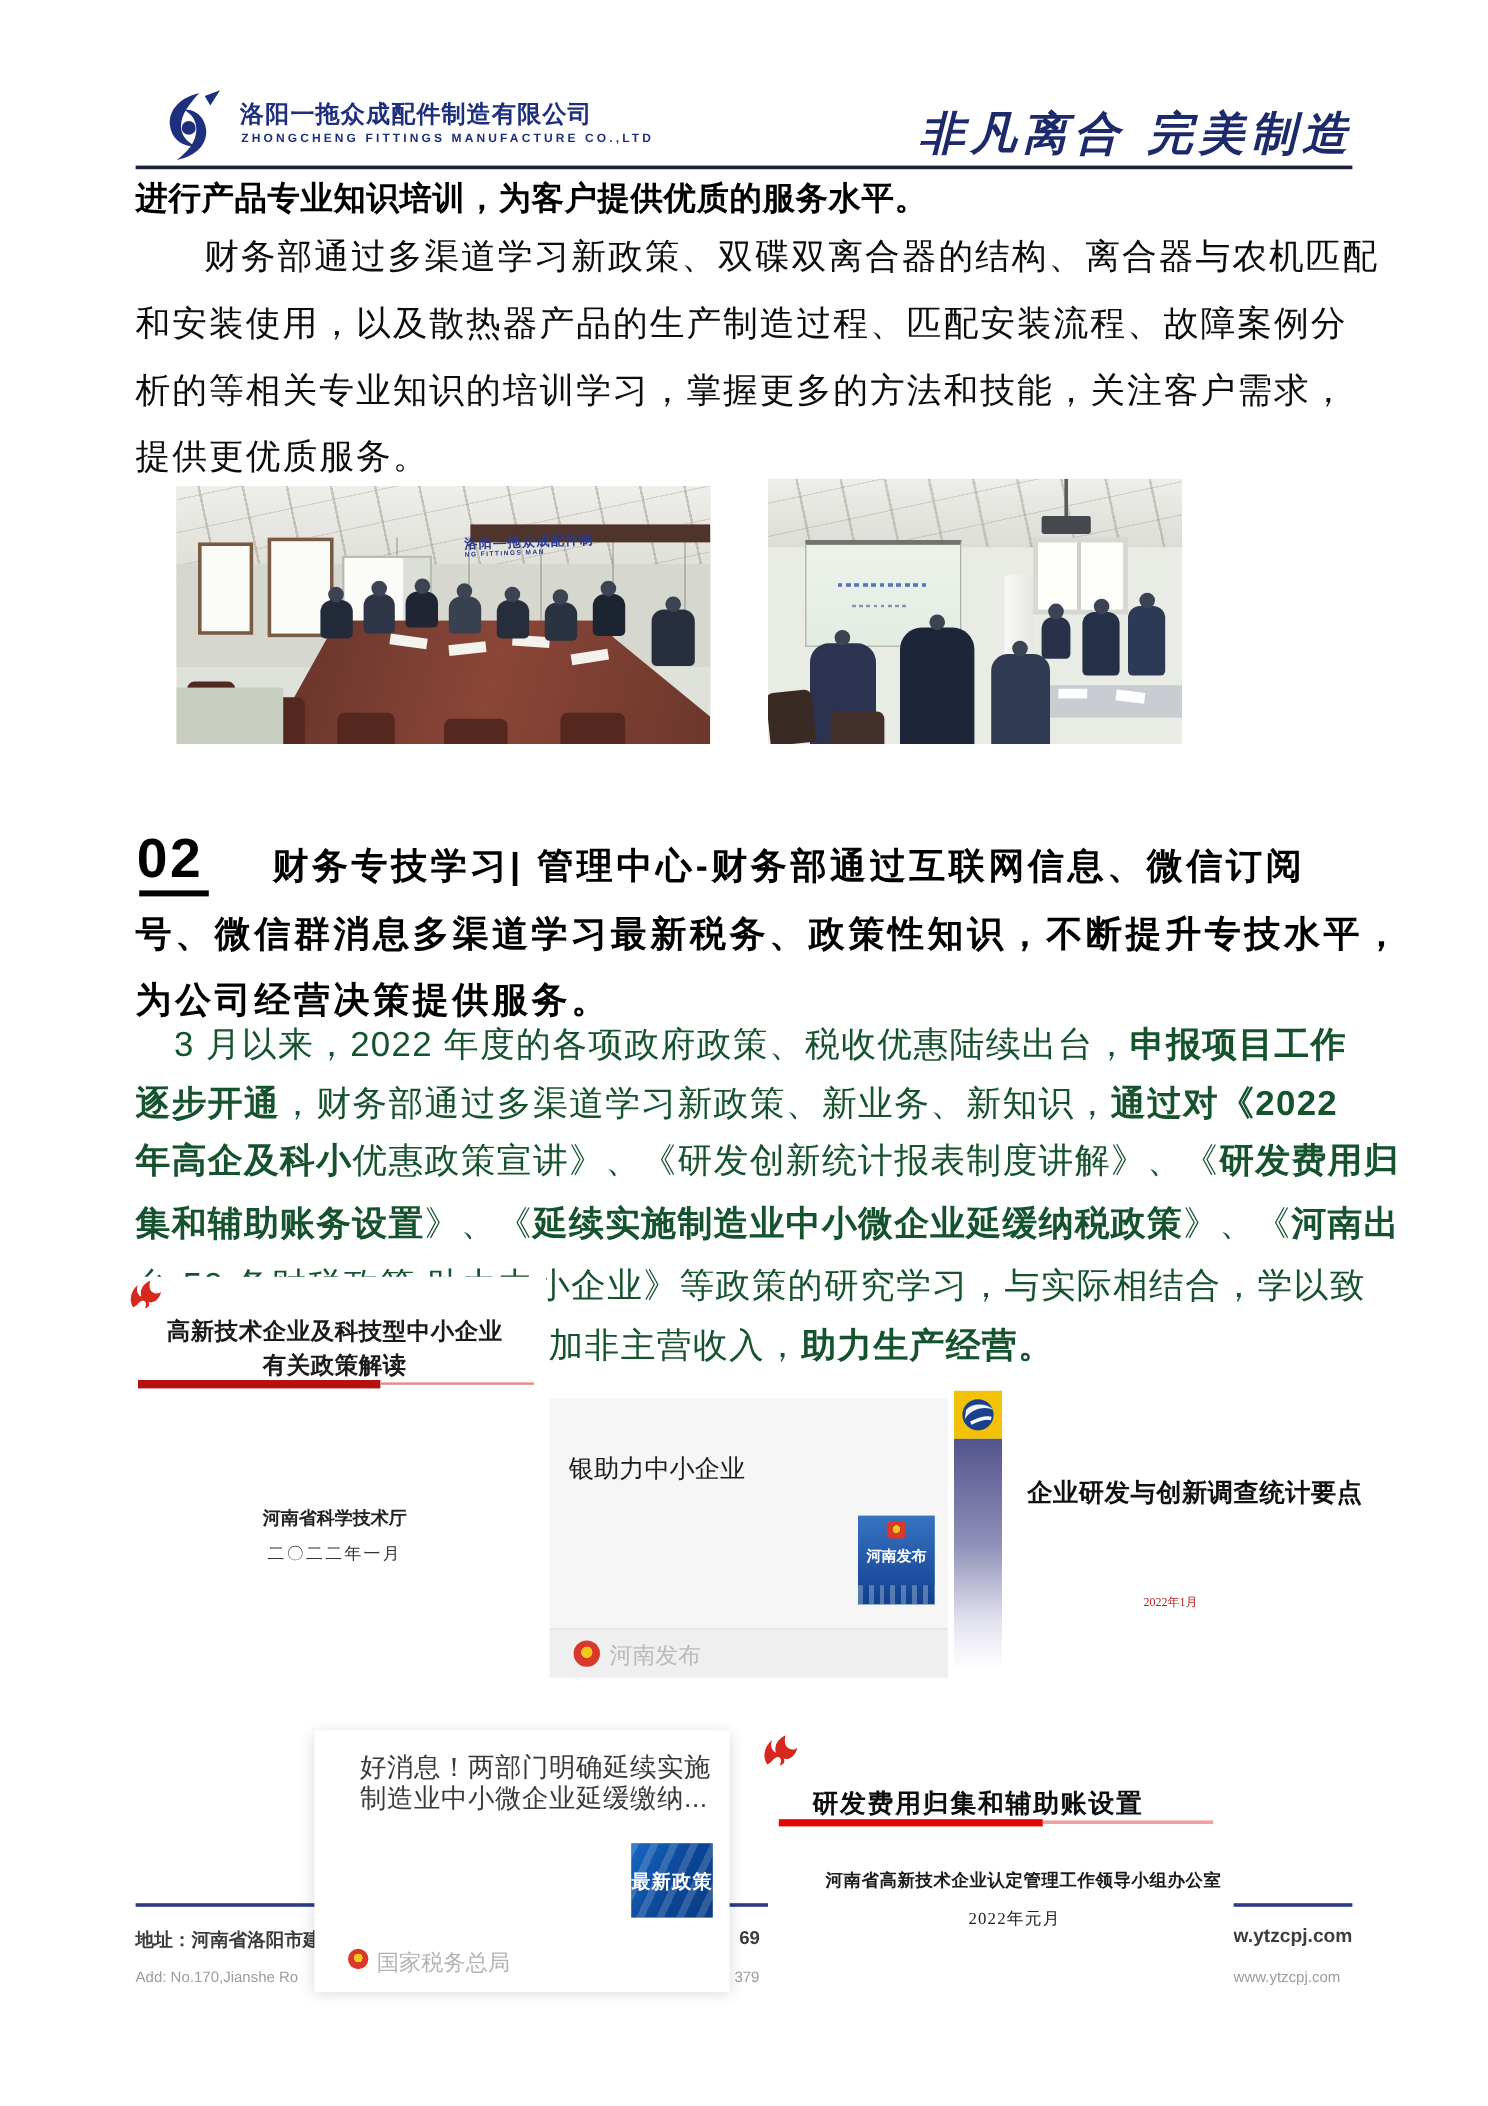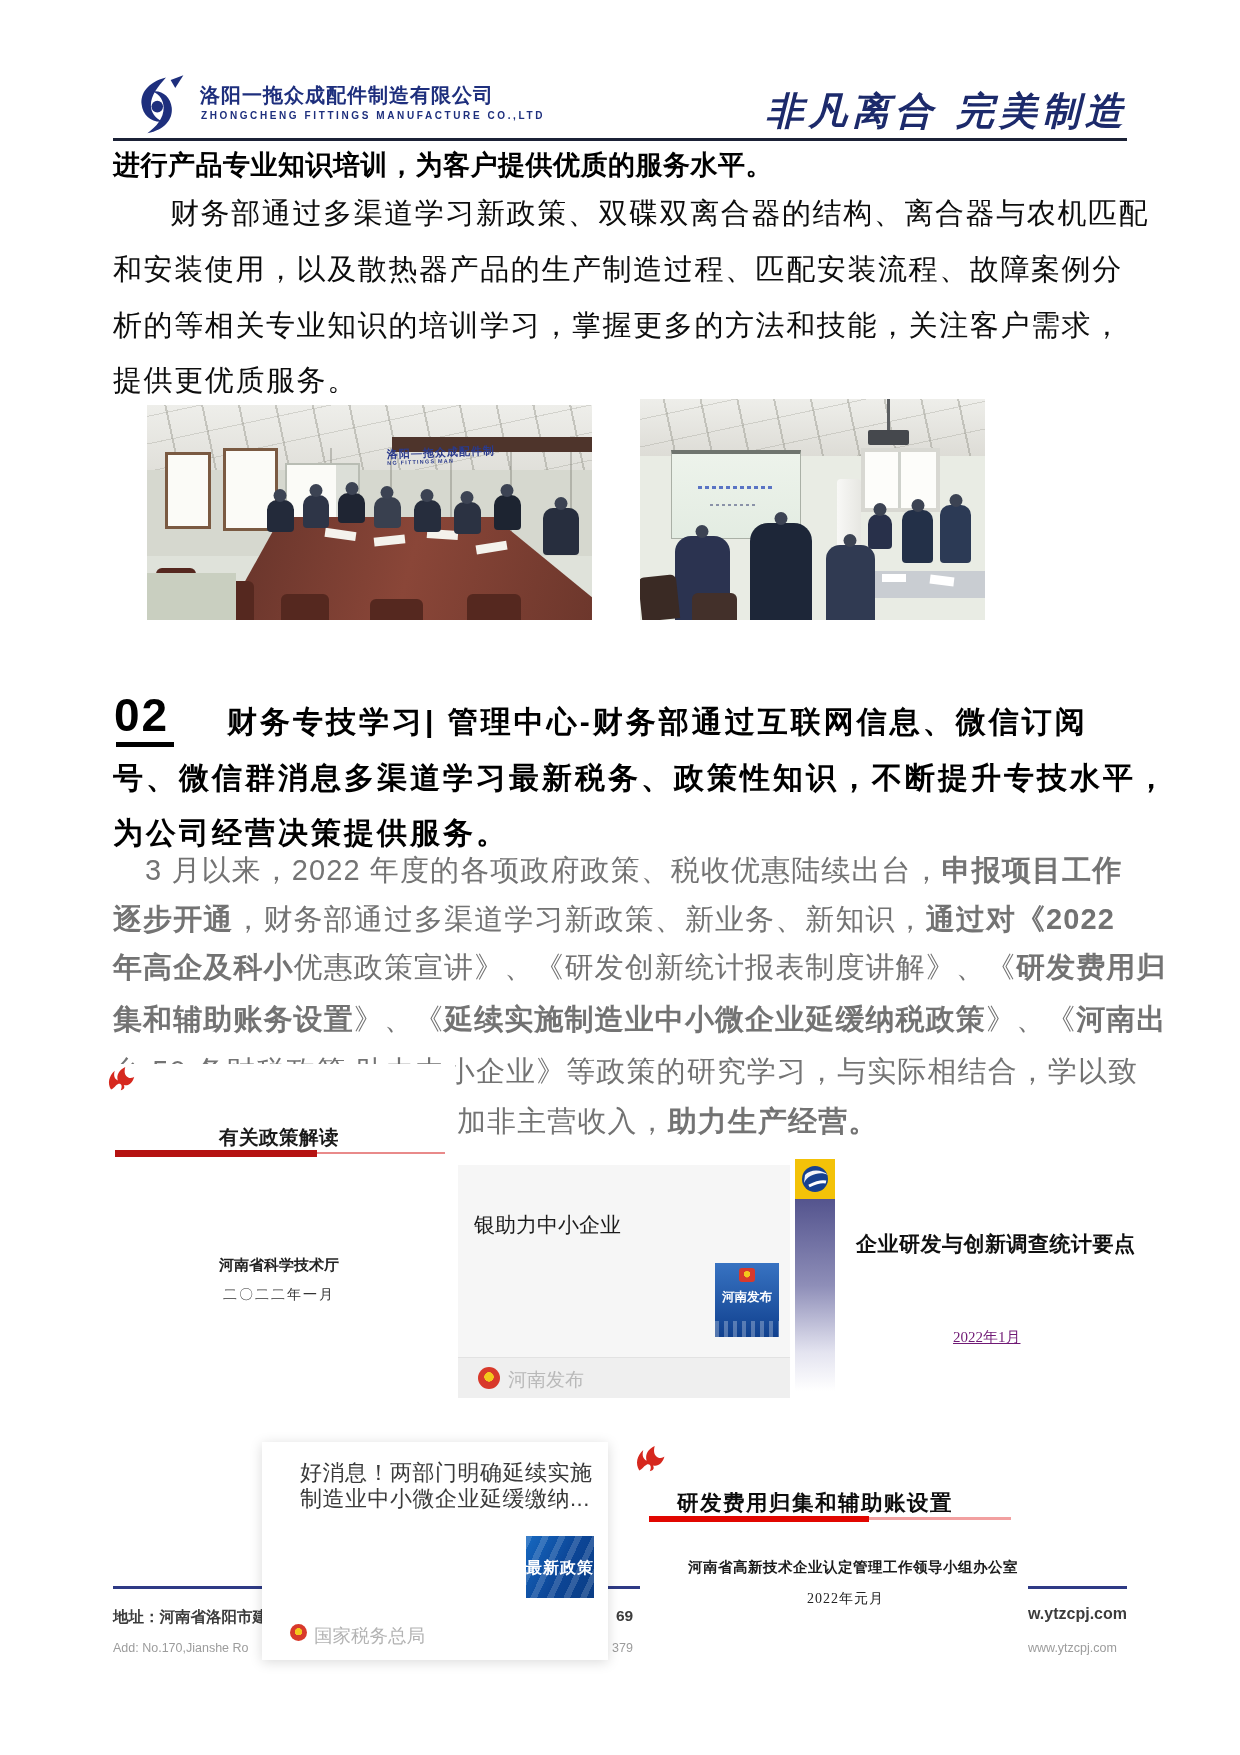--- a/index.html
+++ b/index.html
@@ -13,21 +13,21 @@
   
   .brand-cn{left:200px;top:82px;font-size:20px;font-weight:700;color:#1e2f7d;letter-spacing:1px;}
   .brand-en{left:201px;top:110px;font-size:10px;font-weight:700;color:#1e2f7d;letter-spacing:2.6px;}
   .slogan{right:112px;top:86px;font-size:38px;font-weight:700;font-style:italic;
           font-family:"DejaVu Serif","Liberation Serif",serif;color:#1c2a6b;letter-spacing:5px;}
   .header-rule{left:113px;top:138px;width:1014px;height:3px;background:#1b2136;}
 
   
   .lead{left:113px;top:147px;font-size:27px;font-weight:700;letter-spacing:0.5px;}
   .p1{font-size:29px;letter-spacing:1.6px;color:#0d0d0d;}
-  .p2{font-size:29px;letter-spacing:1.1px;color:#737373;}
+  .p2{font-size:29px;letter-spacing:1.1px;color:#14532d;}
   .h2line{font-size:30px;font-weight:700;letter-spacing:3px;color:#000;}
   .secnum{left:114px;top:688px;font-size:46px;font-weight:700;letter-spacing:2px;}
   .secnum-underline{left:116px;top:742px;width:58px;height:5px;background:#000;}
 
   
   .photo{overflow:hidden;background:#dfe2da;}
   .photo *{position:absolute;}
   .ceiling{left:0;top:0;right:0;height:38%;
     background:linear-gradient(#eeeeea,#dddcd6);}
   .ceiling:after{content:"";position:absolute;inset:0;
@@ -198,20 +198,21 @@
 <div class="abs f-gray nowrap" style="left:612px;top:1641px;">379</div>
 <div class="abs f-dark nowrap" style="left:1028px;top:1605px;font-size:16px;">w.ytzcpj.com</div>
 <div class="abs f-gray nowrap" style="left:1028px;top:1641px;">www.ytzcpj.com</div>
 
 <div class="abs overlay" style="left:103px;top:1064px;width:352px;height:246px;">
   <div class="abs" style="left:2px;top:2px;width:30px;height:28px;">
     <svg viewBox="0 0 40 32" width="30" height="26">
       <path d="M8 30 C3 22 5 12 13 5 C11 12 13 16 17 18 C15 10 19 4 27 0 C25 8 27 12 31 14 C35 16 39 13 39 13 C37 21 31 26 25 24 C27 28 25 30 21 31 C24 25 21 21 17 23 C13 25 13 28 8 30 Z" fill="#d6281e"></path>
     </svg>
   </div>
+  <div class="abs slide1-title nowrap" style="top:32px;">高新技术企业及科技型中小企业</div>
   <div class="abs slide1-title nowrap" style="top:60px;">有关政策解读</div>
   <div class="abs redbar" style="left:12px;top:86px;width:202px;height:7px;"></div>
   <div class="abs redthin" style="left:214px;top:88px;width:128px;height:2px;"></div>
   <div class="abs serif nowrap" style="left:0;right:0;top:192px;text-align:center;font-size:15px;font-weight:700;color:#222;">河南省科学技术厅</div>
   <div class="abs serif nowrap" style="left:0;right:0;top:222px;text-align:center;font-size:14px;color:#333;letter-spacing:2px;">二〇二二年一月</div>
 </div>
 
 <div class="abs overlay card2" style="left:458px;top:1165px;width:332px;height:233px;">
   <div class="abs card2-title nowrap" style="top:44px;">银助力中小企业</div>
   <div class="thumb-henan abs">
@@ -228,21 +229,21 @@
 <div class="abs overlay" style="left:790px;top:1152px;width:350px;height:280px;">
   <div class="abs ybox">
     <svg viewBox="0 0 40 40" width="40" height="40">
       <circle cx="20" cy="20" r="13" fill="#17418f"></circle>
       <path d="M9 24 C13 15 26 12 33 16 C27 10 15 10 10 16 Z" fill="#ffffff" opacity="0.95"></path>
       <path d="M14 27 C20 24 27 22 31 23" stroke="#ffffff" stroke-width="3" fill="none"></path>
     </svg>
   </div>
   <div class="abs pbar"></div>
   <div class="abs nowrap" style="left:66px;top:78px;font-size:21px;font-weight:700;color:#101010;letter-spacing:0.5px;">企业研发与创新调查统计要点</div>
-  <div class="abs serif nowrap" style="left:163px;top:176px;font-size:15px;color:#701a75;text-decoration:underline;">2022年1月</div>
+  <div class="abs serif nowrap" style="left:163px;top:176px;font-size:10px;color:#b91c1c;">2022年1月</div>
 </div>
 
 <div class="abs overlay card4" style="left:262px;top:1442px;width:346px;height:218px;">
   <div class="abs card4-title nowrap" style="left:38px;top:16px;">好消息！两部门明确延续实施</div>
   <div class="abs card4-title nowrap" style="left:38px;top:42px;">制造业中小微企业延缓缴纳...</div>
   <div class="thumb-tax abs">
     <span>最新政策</span>
   </div>
   <div class="abs emblem" style="left:28px;top:182px;width:17px;height:17px;border-radius:50%;"></div>
   <div class="abs src-text nowrap" style="left:52px;top:181px;font-size:18.5px;color:#b3b3b3;">国家税务总局</div>

